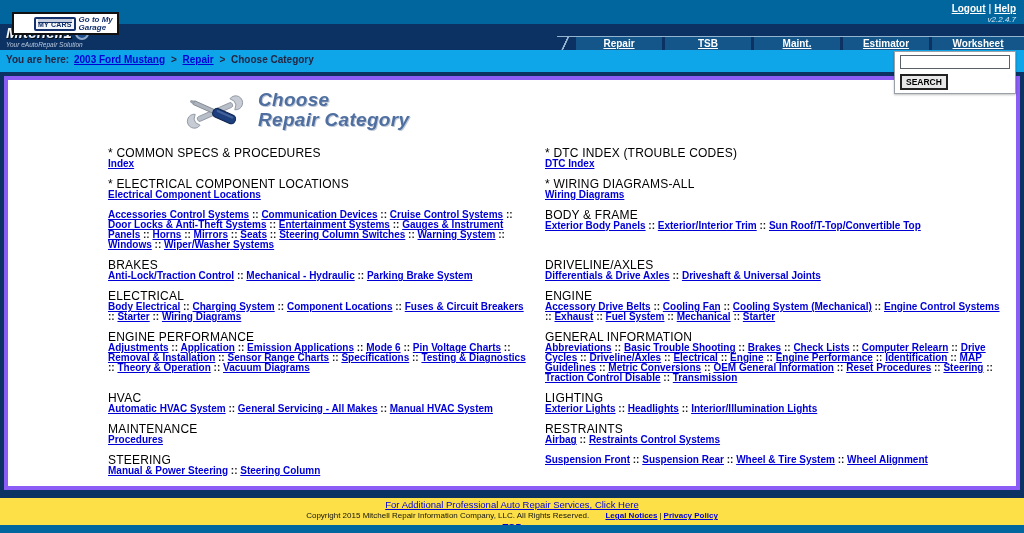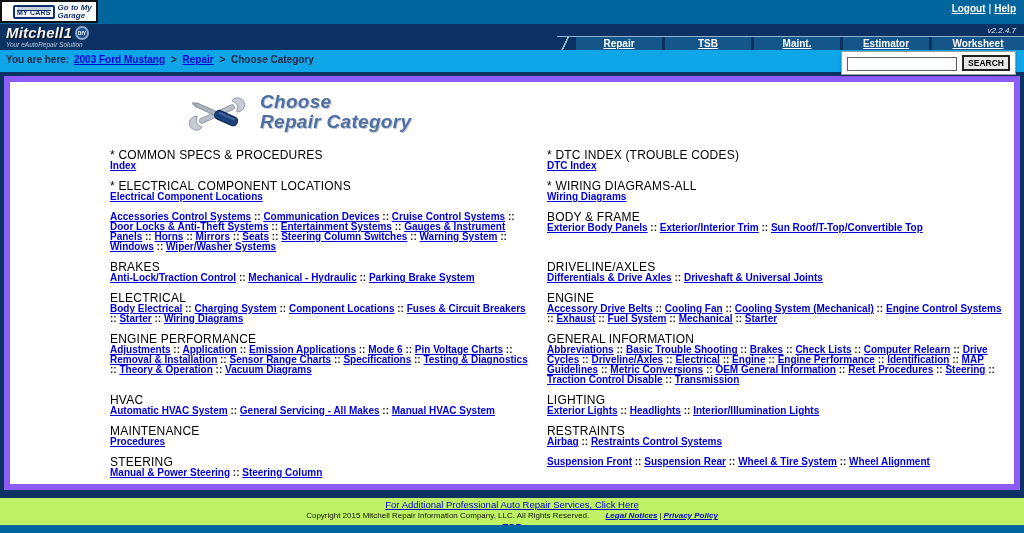--- a/index.html
+++ b/index.html
@@ -11,42 +11,42 @@
   }
   a { cursor:pointer; }
 
   
   .topbar {
     height:24px; background:#01669e; flex:0 0 auto;
     display:flex; align-items:flex-start; justify-content:space-between;
     position:relative;
   }
   .garage-btn {
-    margin:0; background:#fff; border:2px solid #111;
-    display:flex; align-items:center; gap:3px; padding:1px 4px 1px 11px;
+    margin:12px; background:#fff; border:2px solid #111;
+    display:flex; align-items:center; gap:3px; padding:1px 4px 1px 20px;
     height:23px; cursor:pointer;
   }
   .plate {
     border:2px solid #12306b; border-radius:2px; background:#f4f6fa;
     font-size:7px; font-weight:bold; color:#12306b; padding:3px 2px 1px 2px;
     position:relative; line-height:6px; letter-spacing:0.2px;
   }
   .plate::before {
     content:""; position:absolute; top:0; left:2px; right:2px; height:3px;
     background:#c7cede; border-bottom:1px solid #12306b;
   }
   .garage-label {
     font-size:8px; font-weight:bold; font-style:italic; color:#12306b;
     line-height:8px; white-space:pre-line;
   }
   .top-right { padding:3px 8px 0 0; text-align:right; }
   .top-links { font-size:10px; font-weight:bold; }
   .top-links a { color:#ffffff; text-decoration:underline; }
   .top-links .pipe { color:#cfe3f0; margin:0 3px; }
-  .version { font-size:8px; font-style:italic; color:#dce9f3; margin-top:12px; }
+  .version { font-size:8px; font-style:italic; color:#dce9f3; margin-top:1px; }
 
   
   .navybar {
     height:26px; background:#0b3263; flex:0 0 auto;
     display:flex; justify-content:space-between; align-items:stretch;
   }
   .brand { display:flex; flex-direction:column; padding:1px 0 0 6px; }
   .brand-row { display:flex; align-items:center; gap:3px; }
   .logo-text {
     font-size:15px; font-weight:bold; font-style:italic; color:#f2f4f8;
@@ -84,36 +84,36 @@
   }
   .crumbs { padding:4px 0 0 6px; font-size:10px; color:#25253f; }
   .crumb-prefix { font-weight:bold; color:#25253f; }
   .crumbs a { color:#0000d6; font-weight:bold; text-decoration:underline; margin:0 2px; }
   .crumb-sep { color:#25253f; font-weight:bold; margin:0 1px; }
   .crumb-current { font-weight:bold; color:#25253f; margin-left:2px; }
 
   .search-panel {
     margin:1px 8px 0 0; background:#fff; border:1px solid #9aa0a8;
     box-shadow:0 1px 2px rgba(0,0,0,0.25);
-    padding:3px 5px; display:flex; align-items:flex-end; gap:5px; z-index:5;
+    padding:3px 5px; display:flex; align-items:flex-start; gap:5px; z-index:5;flex-direction:column;
   }
   .search-input {
     width:110px; height:14px; border:1px solid #5a6068; font-size:10px; padding:0 2px;
     font-family:"Liberation Sans", sans-serif;
   }
   .search-button {
     height:16px; background:#e8e8e8; border:2px solid #222;
     font-size:8.5px; font-weight:bold; color:#000; padding:0 4px;
     font-family:"Liberation Sans", sans-serif; cursor:pointer; line-height:10px;
   }
 
   
   .content {
     flex:1 1 auto; margin:4px 4px 0 4px; background:#ffffff;
-    border:6px solid #8b5cf6; overflow:hidden; padding:8px 8px 0 100px;
+    border:4px solid #8b5cf6; overflow:hidden; padding:8px 8px 0 100px;
   }
   .title-block { display:flex; align-items:flex-start; gap:14px; margin:2px 0 10px 78px; height:48px; }
   .tools-icon { width:58px; height:44px; flex:0 0 auto; }
   .page-title {
     font-size:19px; line-height:20px; font-weight:bold; font-style:italic;
     color:#4e6fa0; text-shadow:1px 1px 0 #c0c8d6; letter-spacing:0.3px;
   }
 
   .cat-row { display:flex; margin-bottom:10px; }
   .cat-cell { flex:0 0 437px; padding-right:14px; }
@@ -122,26 +122,26 @@
     font-size:12px; font-weight:normal; color:#000; line-height:10px;
     letter-spacing:0.2px; margin-bottom:1px;
   }
   .cat-links { font-size:10px; font-weight:bold; line-height:10px; }
   .cat-links a { color:#0000d6; text-decoration:underline; }
   .cat-links .sep { color:#1a1a1a; }
 
   
   .foot-navy { height:8px; background:#0b3263; flex:0 0 auto; }
   .foot-white {
-    height:27px; background:#bef264; flex:0 0 auto; text-align:center; padding-top:1px;
+    height:27px; background:#fde047; flex:0 0 auto; text-align:center; padding-top:1px;
   }
   .foot-link { font-size:9.5px; }
   .foot-link a { color:#0000d6; text-decoration:underline; }
   .foot-copy { font-size:8px; color:#111; margin-top:1px; }
-  .foot-copy .legal { margin-left:14px;font-style:italic; }
+  .foot-copy .legal { margin-left:14px; }
   .foot-copy a { color:#0000d6; font-weight:bold; text-decoration:underline; }
   .foot-copy .pipe { color:#111; margin:0 2px; }
   .foot-top { font-size:9.5px; font-weight:bold; margin-top:1px; }
   .foot-top a { color:#0000d6; text-decoration:underline; }
   .foot-blue { height:8px; background:#01669e; flex:0 0 auto; }
 </style>
 </head>
 <body>
 
 <div class="topbar">

